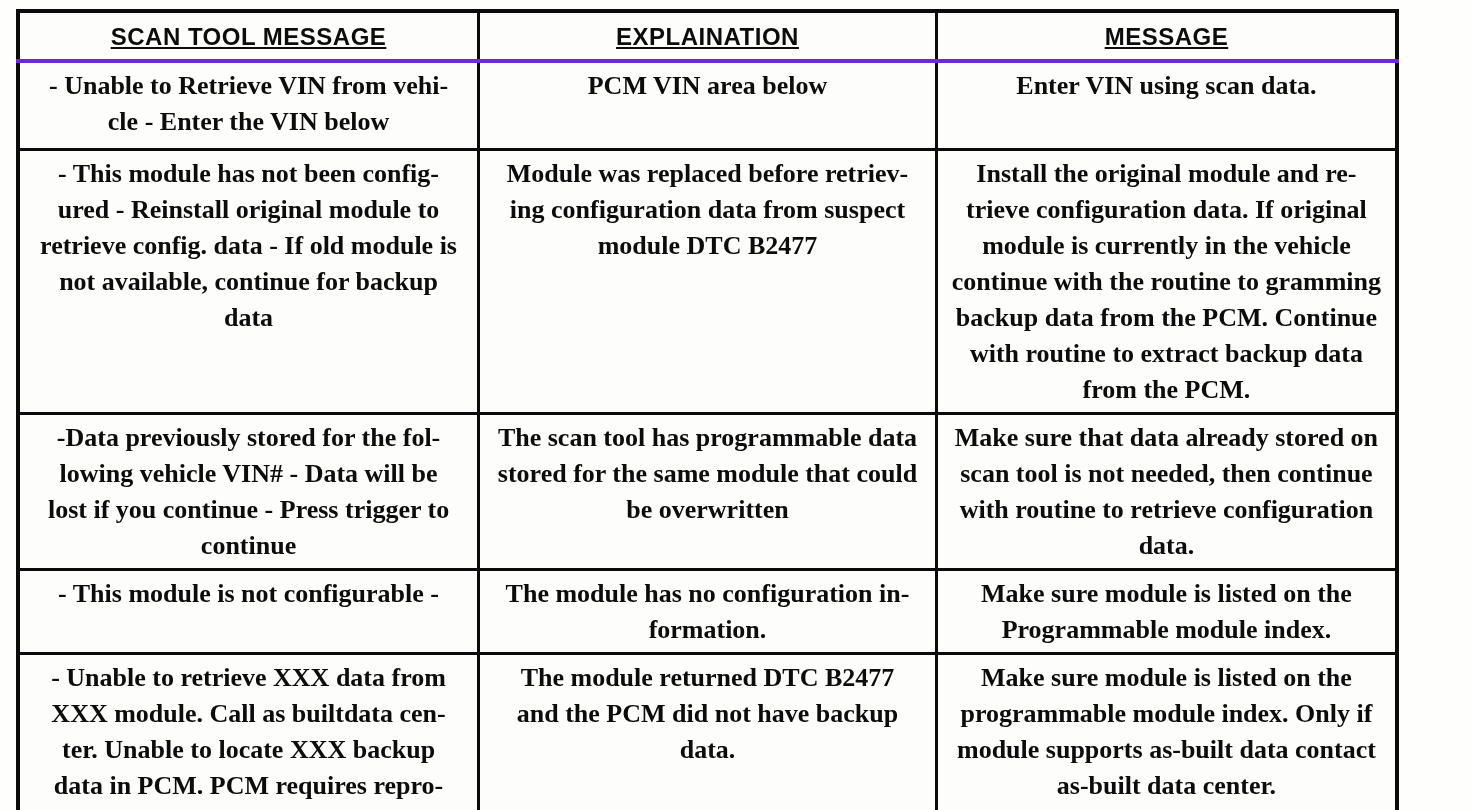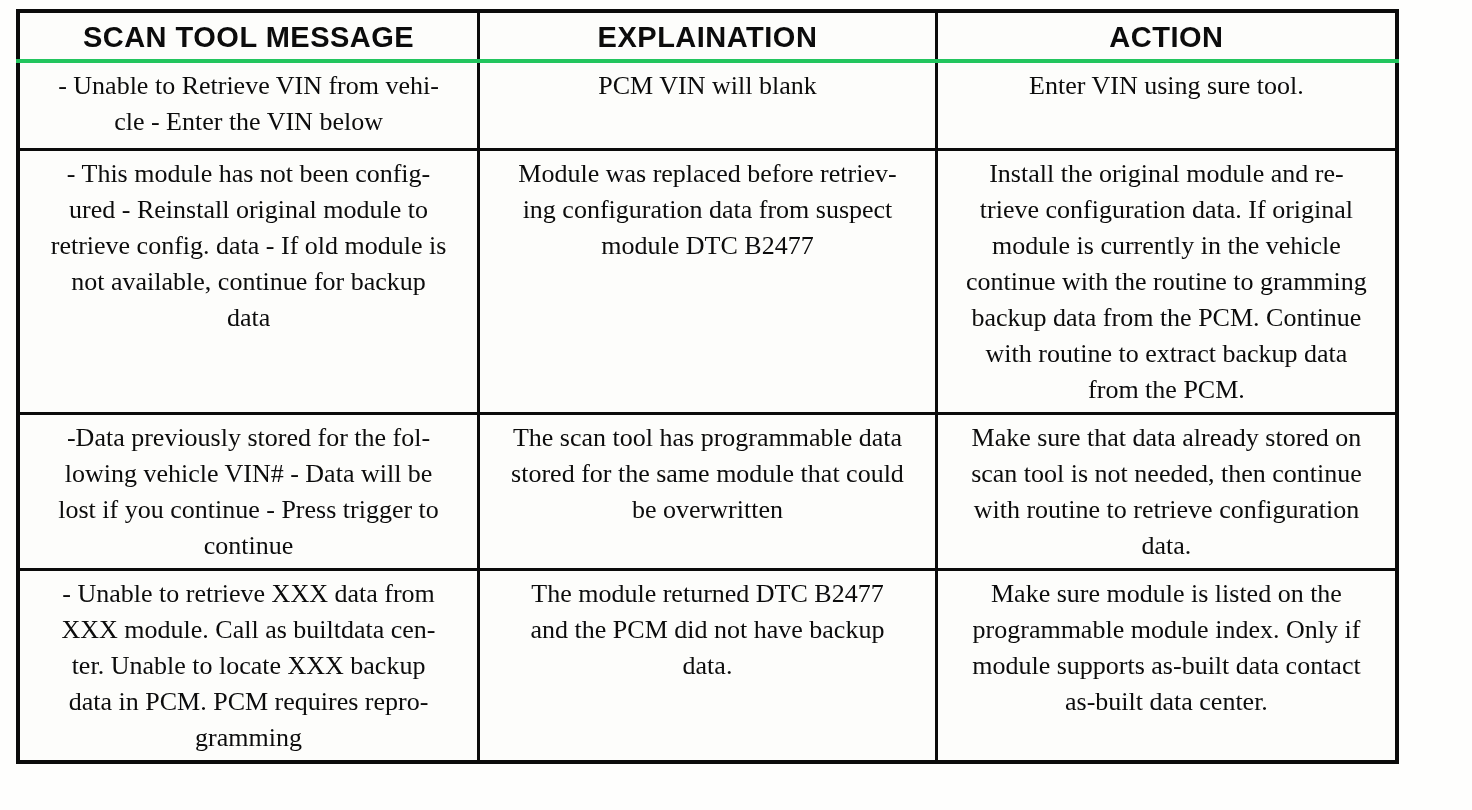--- a/index.html
+++ b/index.html
@@ -33,30 +33,32 @@
     color: #0c0c0c;
     white-space: pre-line;
     overflow: hidden;
   }
   table.scan-table {
     border: 4px solid #0b0b0b;
   }
   table.scan-table th {
     font-family: "Liberation Sans", "DejaVu Sans", sans-serif;
     font-weight: bold;
-    font-size: 29px;
+    font-size: 24px;
     letter-spacing: 0.5px;
     padding-top: 6px;
-    border-bottom: 4px solid #22c55e;
+    border-bottom: 4px solid #6d28d9;
     height: 36px;
     vertical-align: middle;
+    text-decoration: underline;
   }
   table.scan-table td {
     font-size: 26px;
     line-height: 36px;
+    font-weight: bold;
   }
   
   tr.row-vin        td { height: 76px;  }
   tr.row-config     td { height: 236px; }
   tr.row-stored     td { height: 140px; }
   tr.row-notconfig  td { height: 68px;  }
   tr.row-xxx        td { height: 178px; }
 </style>
 </head>
 <body>
@@ -65,29 +67,29 @@
   <table class="scan-table">
     <colgroup>
       <col style="width:33.4%">
       <col style="width:33.2%">
       <col style="width:33.4%">
     </colgroup>
     <thead>
       <tr>
         <th>SCAN TOOL MESSAGE</th>
         <th>EXPLAINATION</th>
-        <th>ACTION</th>
+        <th>MESSAGE</th>
       </tr>
     </thead>
     <tbody>
       <tr class="row-vin">
         <td>- Unable to Retrieve VIN from vehi-
 cle - Enter the VIN below</td>
-        <td>PCM VIN will blank</td>
-        <td>Enter VIN using sure tool.</td>
+        <td>PCM VIN area below</td>
+        <td>Enter VIN using scan data.</td>
       </tr>
       <tr class="row-config">
         <td>- This module has not been config-
 ured - Reinstall original module to
 retrieve config. data - If old module is
 not available, continue for backup
 data</td>
         <td>Module was replaced before retriev-
 ing configuration data from suspect
 module DTC B2477</td>
@@ -105,20 +107,27 @@
 lost if you continue - Press trigger to
 continue</td>
         <td>The scan tool has programmable data
 stored for the same module that could
 be overwritten</td>
         <td>Make sure that data already stored on
 scan tool is not needed, then continue
 with routine to retrieve configuration
 data.</td>
       </tr>
+      <tr class="row-notconfig">
+        <td>- This module is not configurable -</td>
+        <td>The module has no configuration in-
+formation.</td>
+        <td>Make sure module is listed on the
+Programmable module index.</td>
+      </tr>
       <tr class="row-xxx">
         <td>- Unable to retrieve XXX data from
 XXX module. Call as builtdata cen-
 ter. Unable to locate XXX backup
 data in PCM. PCM requires repro-
 gramming</td>
         <td>The module returned DTC B2477
 and the PCM did not have backup
 data.</td>
         <td>Make sure module is listed on the

